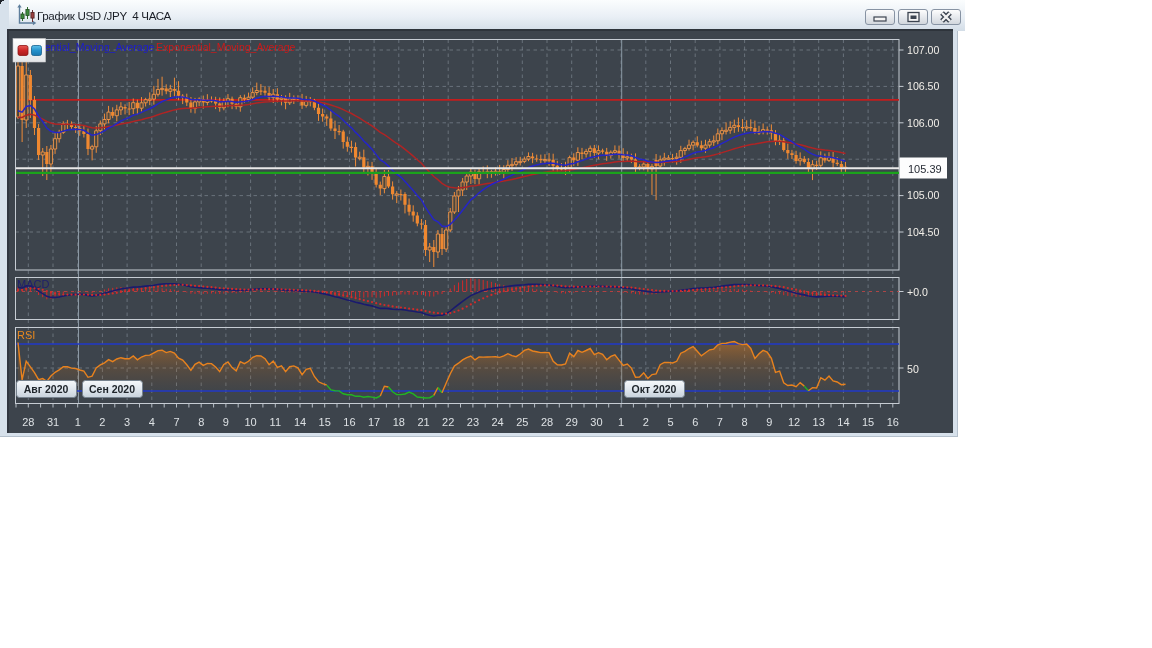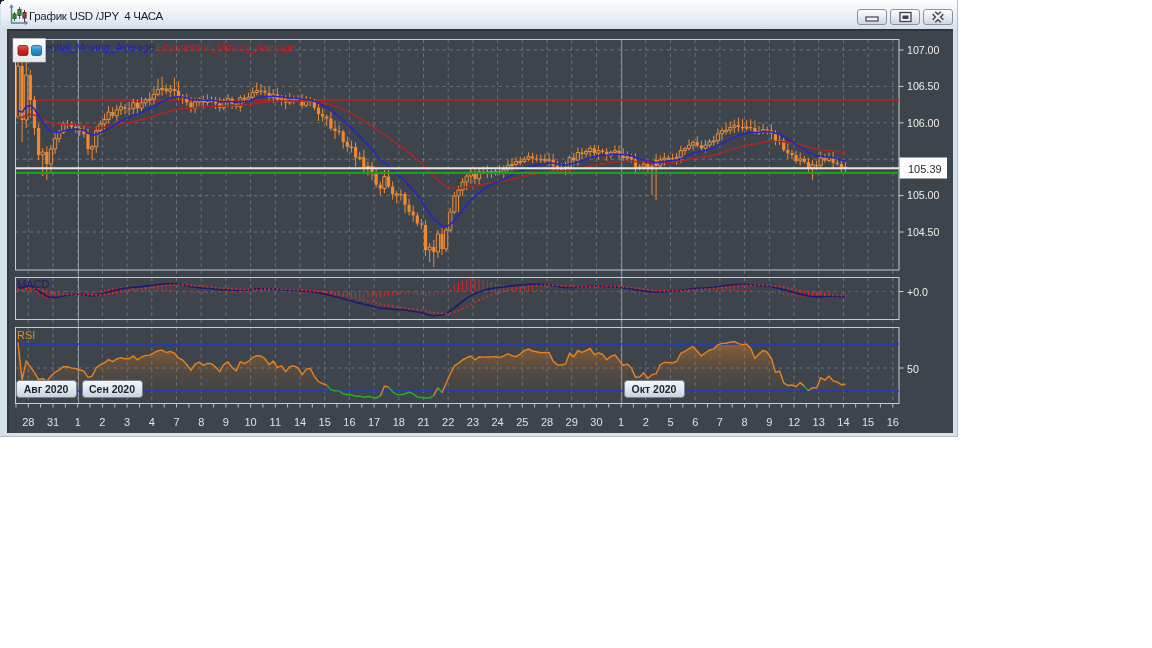--- a/index.html
+++ b/index.html
@@ -1,16 +1,16 @@
 <!DOCTYPE html>
 <html><head><meta charset="utf-8"><style>
 html,body{margin:0;padding:0;width:1152px;height:648px;background:#ffffff;overflow:hidden;}
 *{box-sizing:border-box;font-family:"Liberation Sans",sans-serif;}
 #win{position:absolute;left:0;top:0;width:958px;height:437px;background:#d7e1eb;border-right:1px solid #b4c0cc;border-bottom:1px solid #b4c0cc;}
-#title{position:absolute;left:1px;top:0;width:956px;height:31px;background:linear-gradient(#fbfdfe,#e9eff5 55%,#d3dde7);}
+#title{position:absolute;left:9px;top:0;width:956px;height:31px;background:linear-gradient(#fbfdfe,#e9eff5 55%,#d3dde7);}
 #title .txt{position:absolute;left:28px;top:9px;font-size:11.6px;letter-spacing:-0.35px;color:#1a1e26;white-space:pre;}
 .wbtn{position:absolute;top:9px;width:30px;height:16px;border:1px solid #8793a3;border-radius:3px;background:linear-gradient(#fdfdfd,#e7eaee 50%,#d2d7dd);}
 #chart{position:absolute;left:7px;top:29px;width:946px;height:404px;background:#3d444c;}
 </style></head><body>
 <div id="win">
 <div style="position:absolute;left:0;top:0;width:4px;height:4px;background:radial-gradient(circle at 4.2px 4.2px, rgba(0,0,0,0) 3.4px, #20242a 3.6px);z-index:9"></div>
 <div id="title">
 <svg style="position:absolute;left:6px;top:3px" width="22" height="24" viewBox="0 0 22 24">
 <path d="M4.5 4v16h15" stroke="#5e7e9c" stroke-width="1.4" fill="none"></path>
 <path d="M4.5 1.2l-2.2 3.4h4.4z M21.3 20l-3.4-2.2v4.4z" fill="#5e7e9c"></path>

